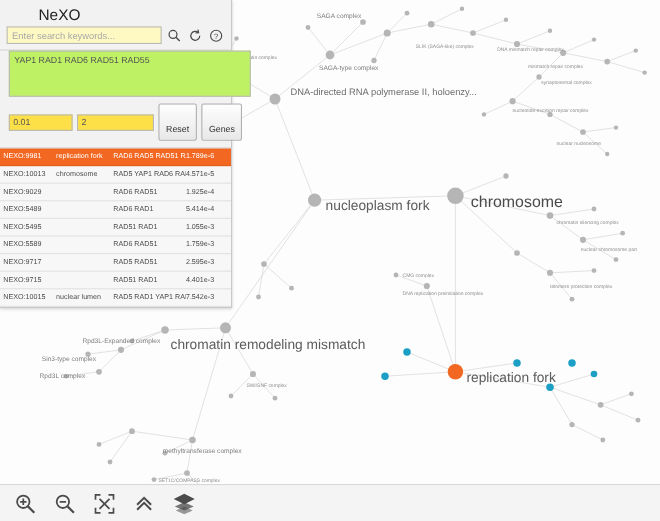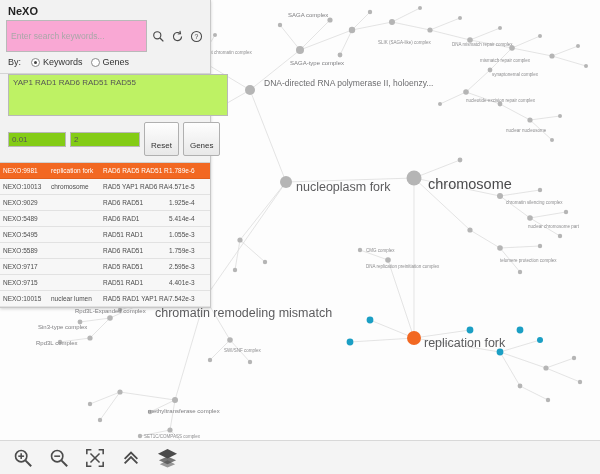--- a/index.html
+++ b/index.html
@@ -49,35 +49,36 @@
     width: 210px;
     background: #f2f2f2;
     border: 1px solid #c8c8c8;
     border-top: none;
     border-left: none;
     box-shadow: 0 1px 3px rgba(0,0,0,0.18);
     font-size: 9px;
   }
   #panel-title {
     padding: 5px 8px 3px 8px;
-    font-size: 11px;
-    font-weight: bold;
+    font-size: 14px;
+    font-weight: normal;
     color: #222;
+    margin-left: 27px;
   }
   .search-row {
     display: flex;
     align-items: center;
     padding: 0 6px 5px 6px;
     gap: 4px;
   }
   #search-input {
     flex: 1;
-    height: 32px;
+    height: 16px;
     border: 1px solid #b9b9b9;
-    background: #f9a8d4;
+    background: #fef9c3;
     font-size: 8.5px;
     padding: 0 4px;
     color: #555;
     box-sizing: border-box;
     font-family: "Liberation Sans", sans-serif;
   }
   #search-input::placeholder { color: #a8a8a8; }
   .icon-btn {
     width: 15px;
     height: 15px;
@@ -141,21 +142,21 @@
   }
   .controls-row {
     display: flex;
     align-items: center;
     gap: 4px;
     padding: 0 8px 6px 8px;
   }
   .ctl-input {
     height: 15px;
     border: 1px solid #b9b9b9;
-    background: #84cc16;
+    background: #fde047;
     font-size: 8px;
     padding: 0 3px;
     color: #555;
     box-sizing: border-box;
     font-family: "Liberation Sans", sans-serif;
   }
   #pvalue-input { width: 58px; }
   #count-input { width: 70px; }
   .btn {
     height: 15px;
@@ -461,31 +462,20 @@
           </svg>
       </span>
       <span class="icon-btn">
         <svg width="13" height="13" viewBox="0 0 16 16">
             <circle cx="8" cy="8" r="6.2" fill="none" stroke="#4a4a4a" stroke-width="1.3"></circle>
             <text x="8" y="11.4" font-size="8.5" text-anchor="middle" fill="#4a4a4a" font-family="Liberation Sans, sans-serif">?</text>
           </svg>
       </span>
     </div>
 
-    <div class="radio-row">
-      <span class="by-label">By:</span>
-      <span class="radio-item">
-        <span class="radio checked"></span>
-        <span>Keywords</span>
-      </span>
-      <span class="radio-item">
-        <span class="radio"></span>
-        <span>Genes</span>
-      </span>
-    </div>
 
     <div class="section-sep"></div>
 
 
     <textarea id="gene-textarea" style="">YAP1 RAD1 RAD6 RAD51 RAD55</textarea>
 
     <div class="controls-row">
       <input class="ctl-input" id="pvalue-input" type="text" value="0.01" style="">
       <input class="ctl-input" id="count-input" type="text" value="2" style="">
       <button class="btn">Reset</button>

